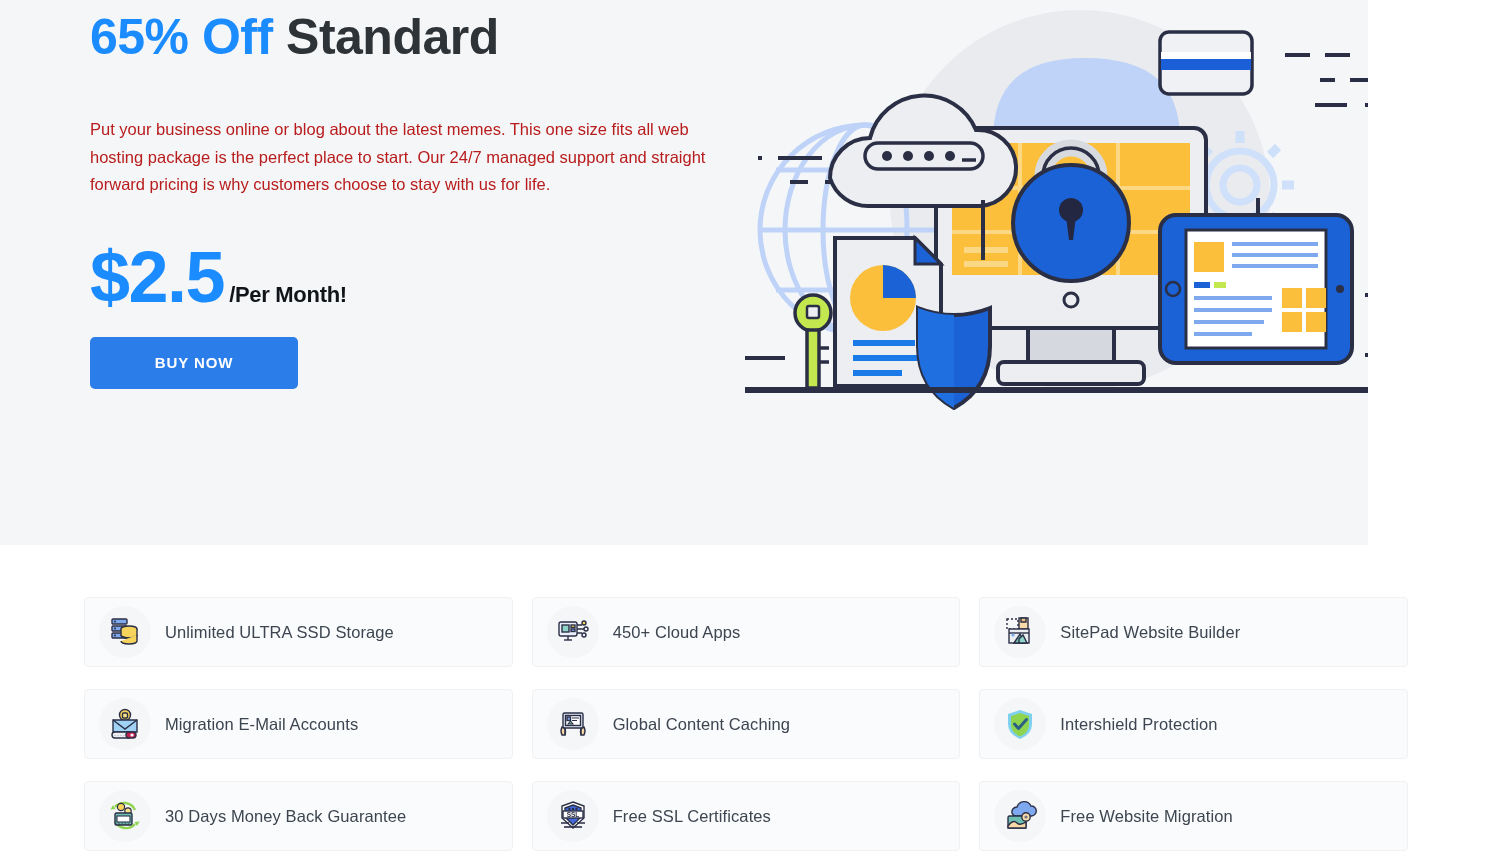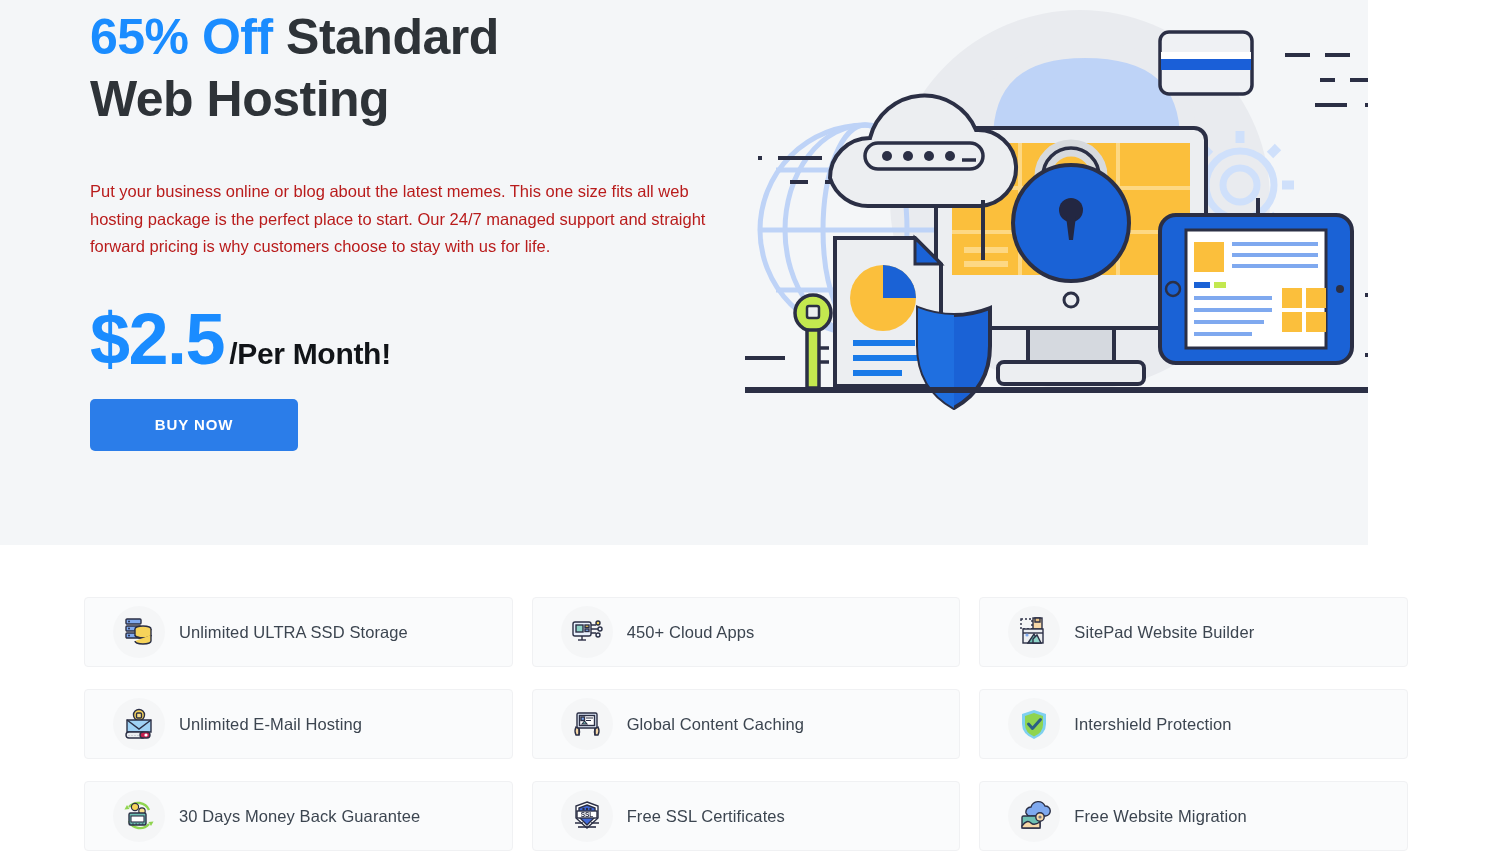--- a/index.html
+++ b/index.html
@@ -48,21 +48,21 @@
     align-items: baseline;
   }
   .price-amount {
     font-size: 72px;
     font-weight: 700;
     color: #1a8cff;
     letter-spacing: -1.5px;
     line-height: 1;
   }
   .price-period {
-    font-size: 30px;
+    font-size: 22px;
     font-weight: 700;
     color: #111418;
     margin-left: 5px;
     letter-spacing: -0.3px;
   }
   .buy-btn {
     margin-top: 24px;
     display: inline-flex;
     align-items: center;
     justify-content: center;
@@ -102,21 +102,21 @@
     column-gap: 19px;
     row-gap: 22px;
   }
   .feat-card {
     height: 70px;
     background: #fafbfc;
     border: 1px solid #f0f1f3;
     border-radius: 4px;
     display: flex;
     align-items: center;
-    padding-left: 28px;
+    padding-left: 14px;
   }
   .feat-icon-wrap {
     width: 52px;
     height: 52px;
     border-radius: 50%;
     background: #f5f6f7;
     display: flex;
     align-items: center;
     justify-content: center;
     flex: none;
@@ -131,21 +131,20 @@
 </style>
 </head>
 <body>
 
 <section class="hero">
 
   <div class="hero-left">
 
     <h1 class="hero-title">
       <span class="hl">65% Off</span><span> Standard</span><br>
-      <span>Web Hosting</span>
     </h1>
 
     <p class="hero-sub">Put your business online or blog about the latest memes. This one size fits all web hosting package is the perfect place to start. Our 24/7 managed support and straight forward pricing is why customers choose to stay with us for life.</p>
 
     <div class="price-row">
       <span class="price-amount">$2.5</span>
       <span class="price-period">/Per Month!</span>
     </div>
 
     <button class="buy-btn">BUY NOW</button>
@@ -389,21 +388,21 @@
             <circle cx="24" cy="28" r="1.6" fill="#ffffff" stroke="none"></circle>
             <g stroke-width="1.2">
               <line x1="7" y1="28" x2="7" y2="28.2"></line>
               <line x1="10" y1="28" x2="10" y2="28.2"></line>
               <line x1="13" y1="28" x2="13" y2="28.2"></line>
               <line x1="16" y1="28" x2="16" y2="28.2"></line>
             </g>
           </g>
         </svg>
       </span>
-      <span class="feat-label">Unlimited E-Mail Hosting</span>
+      <span class="feat-label">Migration E-Mail Accounts</span>
     </div>
 
     <div class="feat-card">
       <span class="feat-icon-wrap">
         <svg width="34" height="34" viewBox="0 0 34 34">
           <g stroke="#2b2f45" stroke-width="1.4">
             <rect x="7" y="6" width="20" height="15" rx="1.5" fill="#dfe8f6"></rect>
             <rect x="9.5" y="8.5" width="15" height="10" fill="#ffffff"></rect>
             <rect x="11" y="10" width="3.5" height="3.5" fill="#7fa9ef"></rect>
             <path d="M16 11 h7 M16 13.5 h5" stroke-width="1.1"></path>

